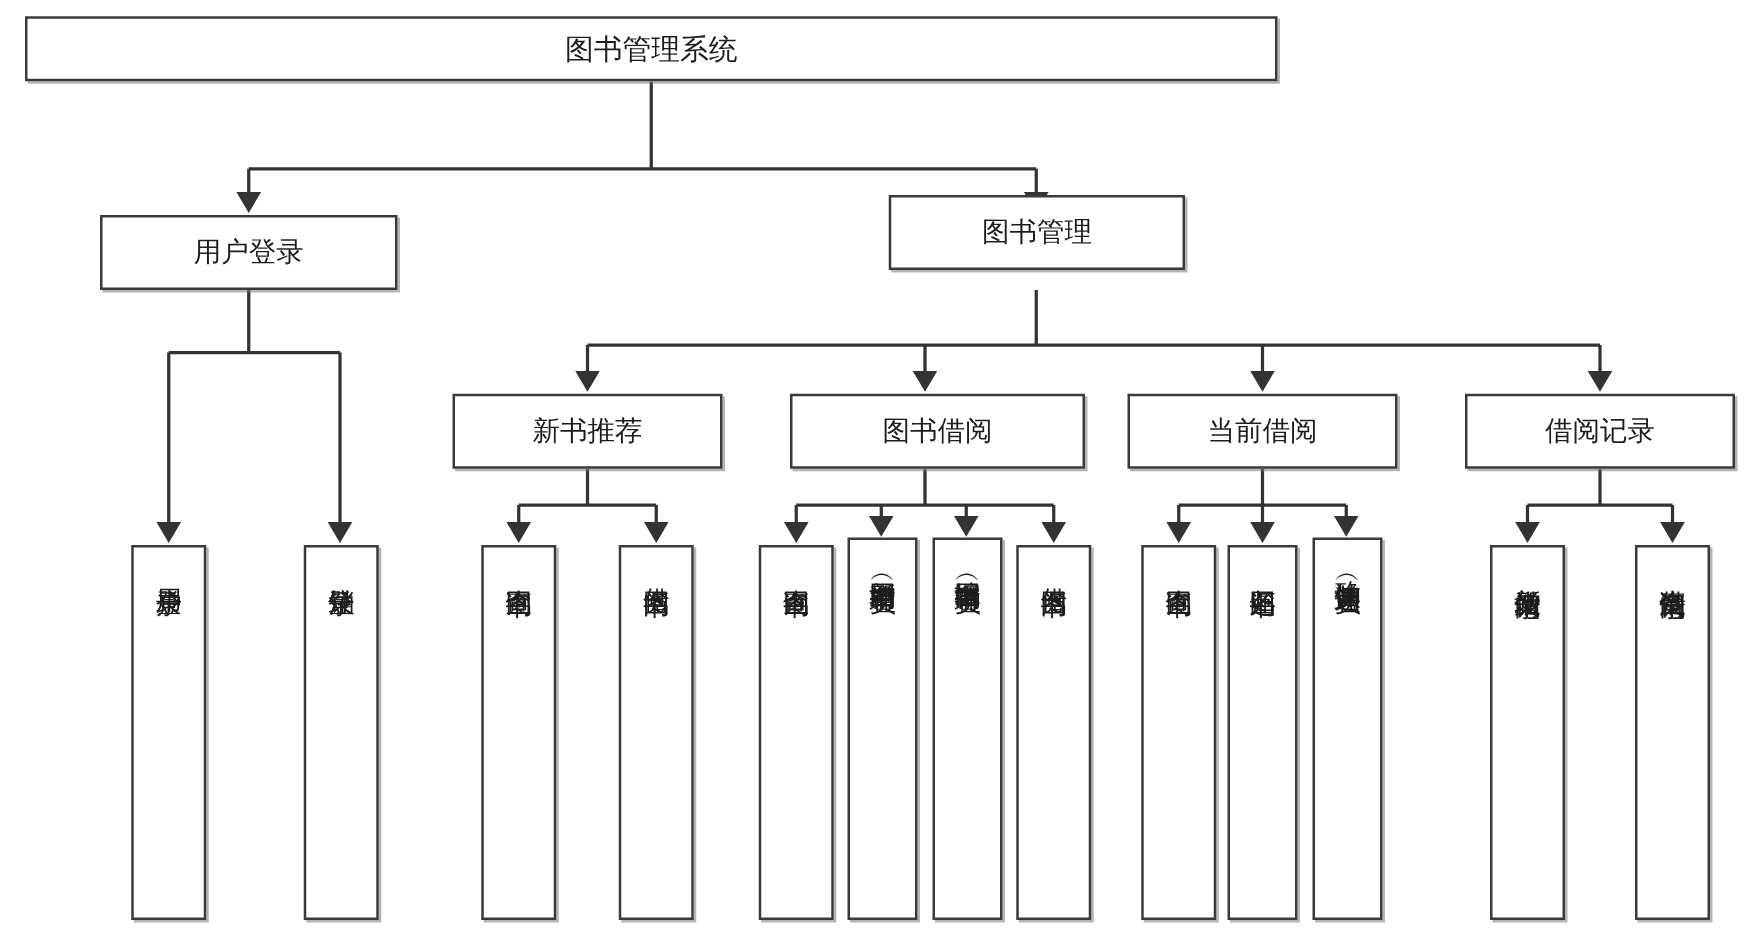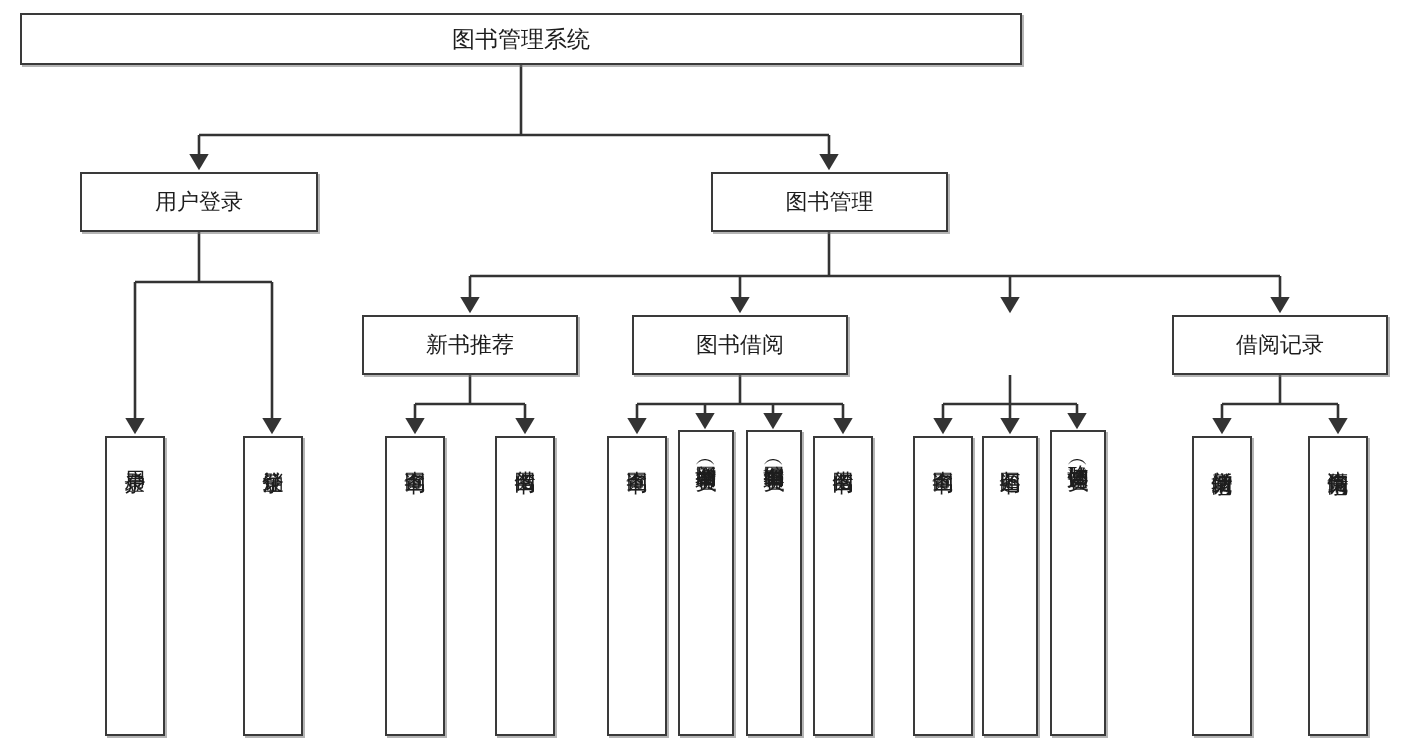--- a/index.html
+++ b/index.html
@@ -13,26 +13,26 @@
         box-shadow:2px 2px 0 0 rgba(120,120,120,0.55);
         display:flex;align-items:center;justify-content:center;text-align:center;}
   .node .lbl{color:#1d1d1d;white-space:nowrap;}
 
   .node.root{left:20px;top:13px;width:1002px;height:52px;}
   .node.root .lbl{font-size:23px;}
 
   .node.l1{height:60px;}
   .node.l1 .lbl{font-size:22px;}
   .n-userlogin{left:80px;top:172px;width:238px;}
-  .n-bookmgmt{left:711px;top:172px;width:237px;}
+  .n-bookmgmt{left:711px;top:156px;width:237px;}
 
   .node.l2{height:60px;top:315px;}
   .node.l2 .lbl{font-size:22px;}
   .n-newbook{left:362px;width:216px;}
-  .n-borrow{left:632px;width:216px;}
+  .n-borrow{left:632px;width:236px;}
   .n-current{left:902px;width:216px;}
   .n-record{left:1172px;width:216px;}
 
   .node.leaf{top:436px;height:300px;align-items:flex-start;justify-content:center;}
   .node.leaf .lbl{font-size:21px;writing-mode:vertical-rl;text-orientation:upright;
                   line-height:1.15;letter-spacing:1px;padding-top:16px;white-space:normal;}
   .node.leaf.tall{top:430px;height:306px;}
 
   .wm{position:absolute;right:8px;bottom:6px;font-size:17px;color:#b9b9b9;
       letter-spacing:0.5px;user-select:none;}
@@ -102,20 +102,23 @@
   <div class="node l1 n-bookmgmt">
     <span class="lbl">图书管理</span>
   </div>
 
   <div class="node l2 n-newbook">
     <span class="lbl">新书推荐</span>
   </div>
   <div class="node l2 n-borrow">
     <span class="lbl">图书借阅</span>
   </div>
+  <div class="node l2 n-current">
+    <span class="lbl">当前借阅</span>
+  </div>
   <div class="node l2 n-record">
     <span class="lbl">借阅记录</span>
   </div>
 
   <div class="node leaf" style="left:105px;width:60px;">
     <span class="lbl">用户登录</span>
   </div>
   <div class="node leaf" style="left:243px;width:60px;">
     <span class="lbl">注销登录</span>
   </div>

